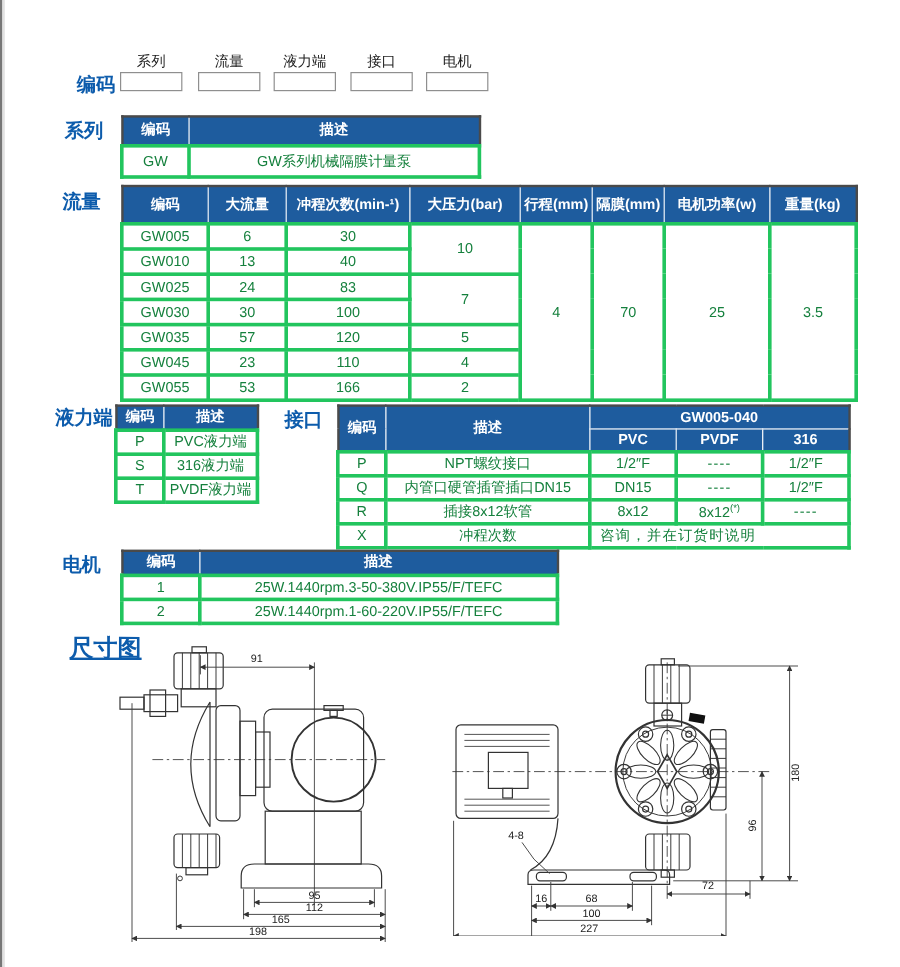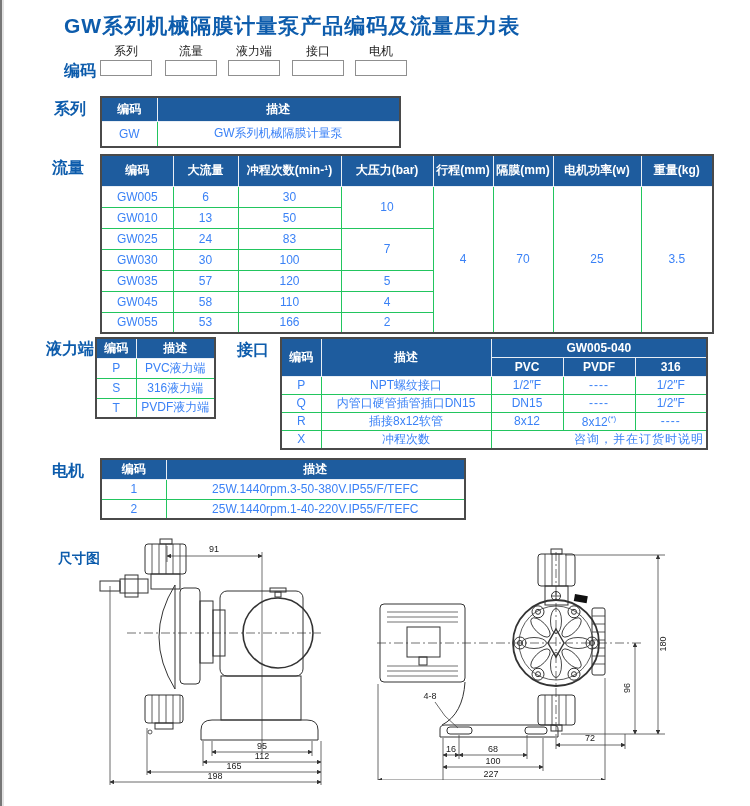--- a/index.html
+++ b/index.html
@@ -23,24 +23,24 @@
   .code-box { height:16px; border:1px solid #8f8f8f; margin-top:2px; background:#fff; }
 
   
   table.tbl { position:absolute; border-collapse:collapse; table-layout:fixed; background:#fff; }
   table.tbl { border:2px solid #4a4a4a; }
   .tbl th {
     background:#1e5c9e; color:#fff; font-weight:bold; font-size:12px;
     border:1px solid #e8eef5; text-align:center; padding:0 2px;
   }
   .tbl td {
-    border:1px solid #22c55e; font-size:12px; text-align:center; padding:0 2px;
-    color:#3b82f6; background:#fff;
+    border:3px solid #22c55e; font-size:12px; text-align:center; padding:0 2px;
+    color:#15803d; background:#fff;
   }
-  .tbl .lft { text-align:right; padding-left:7px; letter-spacing:1px;margin-left:28px; }
+  .tbl .lft { text-align:left; padding-left:7px; letter-spacing:1px;margin-left:28px; }
   .dash { color:#555; letter-spacing:1px; }
 
   .series-table { left:100px; top:96px; width:301px; }
   .series-table th { height:24px; }
   .series-table td { height:26px; }
 
   .flow-table { left:100px; top:154px; width:612px; }
   .flow-table th { height:31px; }
   .flow-table td { height:21px; }
 
@@ -51,35 +51,34 @@
 
   .itf-table { left:280px; top:337px; width:426px; }
   .itf-table th { height:19px; }
   .itf-table td { height:18px; }
   .itf-table sup { font-size:8px; }
 
   .motor-table { left:100px; top:458px; width:366px; }
   .motor-table th { height:20px; }
   .motor-table td { height:20px; }
 
-  .dim-title { left:58px; top:550px; font-size:14px; }
+  .dim-title { left:58px; top:527px; font-size:20px;text-decoration:underline; }
 
   svg.diagram { position:absolute; }
   .left-diagram  { left:75px;  top:538px; width:250px; height:252px; }
   .right-diagram { left:375px; top:548px; width:375px; height:232px; }
   svg text { font-family:"Liberation Sans", sans-serif; }
 </style>
 </head>
 <body>
 
 <div class="page">
   <div class="left-edge"></div>
   <div class="left-edge2"></div>
 
-  <h1 class="title">GW系列机械隔膜计量泵产品编码及流量压力表</h1>
 
   <span class="sec-label" style="left:64px; top:61px;">编码</span>
   <div class="code-field" style="left:100px;">
     <div class="code-field-label">系列</div>
     <div class="code-box"></div>
   </div>
   <div class="code-field" style="left:165px;">
     <div class="code-field-label">流量</div>
     <div class="code-box"></div>
   </div>
@@ -147,42 +146,42 @@
         <td>30</td>
         <td rowspan="2">10</td>
         <td rowspan="7">4</td>
         <td rowspan="7">70</td>
         <td rowspan="7">25</td>
         <td rowspan="7">3.5</td>
       </tr>
       <tr>
         <td>GW010</td>
         <td>13</td>
-        <td>50</td>
+        <td>40</td>
       </tr>
       <tr>
         <td>GW025</td>
         <td>24</td>
         <td>83</td>
         <td rowspan="2">7</td>
       </tr>
       <tr>
         <td>GW030</td>
         <td>30</td>
         <td>100</td>
       </tr>
       <tr>
         <td>GW035</td>
         <td>57</td>
         <td>120</td>
         <td>5</td>
       </tr>
       <tr>
         <td>GW045</td>
-        <td>58</td>
+        <td>23</td>
         <td>110</td>
         <td>4</td>
       </tr>
       <tr>
         <td>GW055</td>
         <td>53</td>
         <td>166</td>
         <td>2</td>
       </tr>
     </tbody>
@@ -279,21 +278,21 @@
         <th>描述</th>
       </tr>
     </thead>
     <tbody>
       <tr>
         <td>1</td>
         <td>25W.1440rpm.3-50-380V.IP55/F/TEFC</td>
       </tr>
       <tr>
         <td>2</td>
-        <td>25W.1440rpm.1-40-220V.IP55/F/TEFC</td>
+        <td>25W.1440rpm.1-60-220V.IP55/F/TEFC</td>
       </tr>
     </tbody>
   </table>
 
   <span class="sec-label dim-title">尺寸图</span>
 
   <svg class="diagram left-diagram" viewBox="0 0 250 252" xmlns="http://www.w3.org/2000/svg">
     <defs>
       <marker id="arrL" viewBox="0 0 10 10" refX="9" refY="5" markerWidth="6" markerHeight="6" orient="auto-start-reverse">
         <path d="M0,0 L10,5 L0,10 z" fill="#333"></path>

